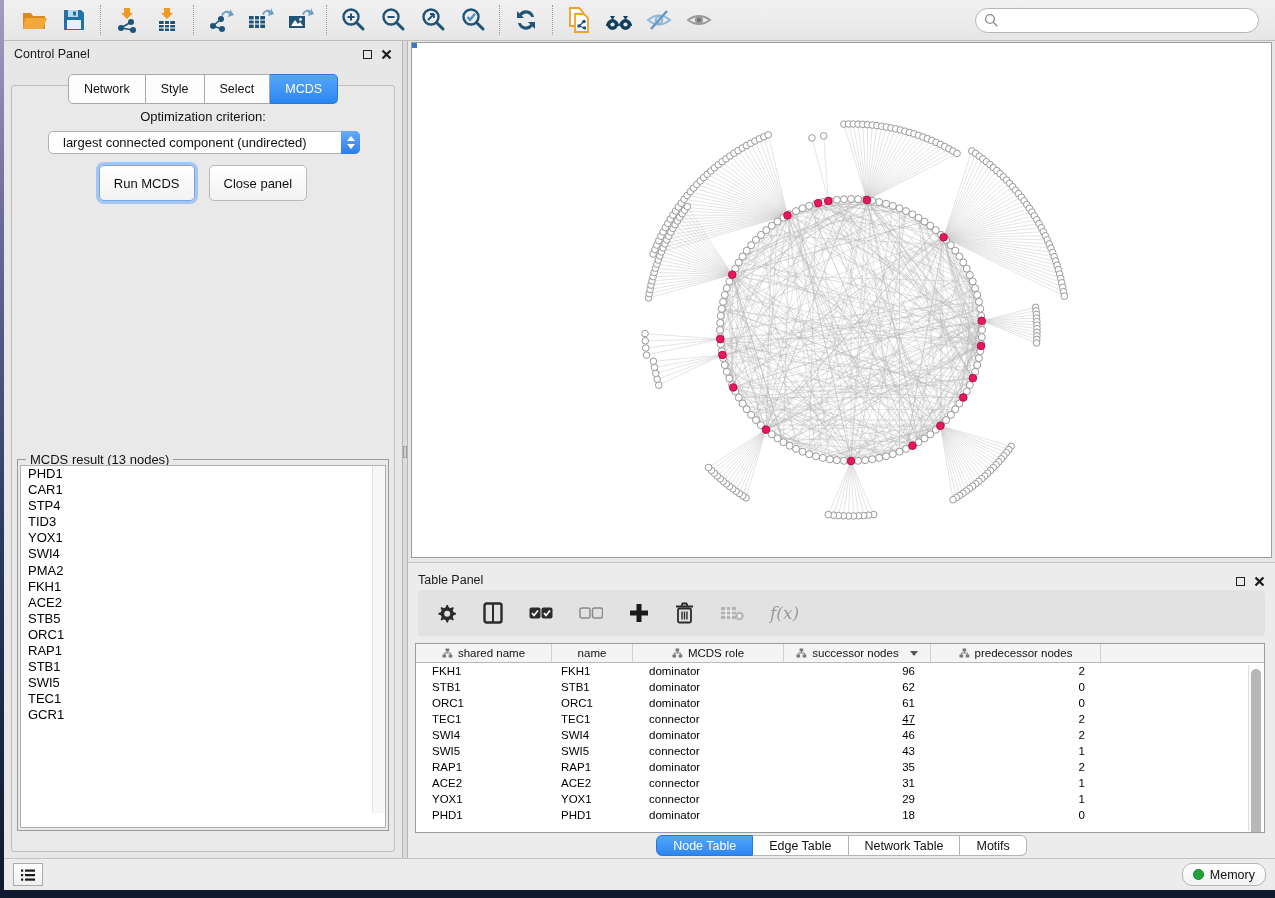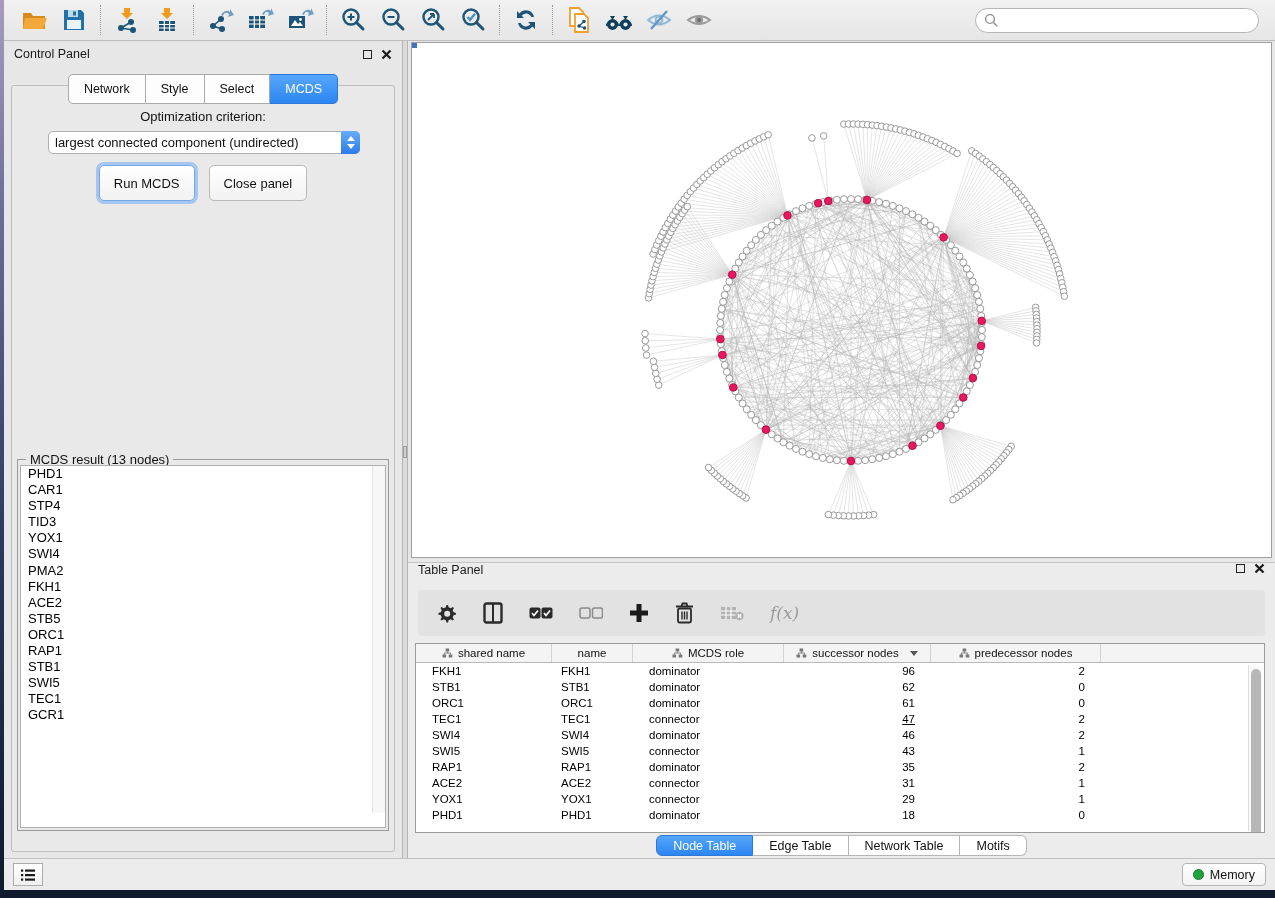--- a/index.html
+++ b/index.html
@@ -30,21 +30,21 @@
   .cp-tab { height:22px; padding:14px 15px; background:#fdfdfd; border:1px solid #a9a9a9; border-left:none;
     font-size:12.5px; display:flex; align-items:center; color:#111; }
   .cp-tab:first-child { border-left:1px solid #a9a9a9; border-radius:5px 0 0 5px; }
   .cp-tab:last-child { border-radius:0 5px 5px 0; }
   .cp-tab.active { background:linear-gradient(180deg,#55a7fb,#2c86f2); border-color:#2c78d8; color:#fff; }
   .cp-pane { position:absolute; left:7px; right:7px; top:44px; bottom:6px;
     border:1px solid #bfbfbf; border-radius:3px; background:#e9e9e9; }
   .opt-label { position:absolute; top:23px; width:100%; text-align:center; font-size:13px; color:#111; }
   .criterion { position:absolute; top:45px; left:36px; width:312px; height:23px; background:#fff;
     border:1px solid #b0b0b0; border-radius:5px; display:flex; align-items:center; }
-  .criterion .val { flex:1; font-size:13px; padding-left:6px; color:#111; white-space:nowrap; }
+  .criterion .val { flex:1; font-size:13px; padding-left:14px; color:#111; white-space:nowrap; }
   .stepper { width:19px; height:23px; margin:-1px -1px -1px 0; border-radius:0 5px 5px 0;
     background:linear-gradient(180deg,#66acf9,#2d7ce8); display:flex; flex-direction:column;
     align-items:center; justify-content:center; gap:3px; }
   .tri-up { width:0; height:0; border-left:4px solid transparent; border-right:4px solid transparent; border-bottom:5px solid #fff; }
   .tri-dn { width:0; height:0; border-left:4px solid transparent; border-right:4px solid transparent; border-top:5px solid #fff; }
   .btn-row { position:absolute; top:79px; width:100%; display:flex; justify-content:center; gap:14px; }
   .mac-btn { height:36px; padding:0 14px; background:linear-gradient(180deg,#ffffff,#f2f2f2);
     border:1px solid #b9b9b9; border-radius:5px; font-size:13px; color:#111;
     font-family:"Liberation Sans", sans-serif; }
   .mac-btn.focused { border-color:#74a7e8; box-shadow:0 0 0 3px rgba(110,170,245,.55); }
@@ -70,21 +70,21 @@
   .corner-mark { position:absolute; left:0; top:0; width:5px; height:5px; background:#3f74bf; }
   .tl { width:13px; height:13px; border-radius:50%; margin-left:8px; }
   .tl.red { background:#ff5f57; border:1px solid #e0443e; margin-left:10px; }
   .tl.yellow { background:#febc2e; border:1px solid #d89c22; }
   .tl.green { background:#28c840; border:1px solid #1d9c30; }
   .net-title { position:absolute; left:0; right:0; text-align:center; font-size:12.5px; font-weight:bold; color:#222; }
   .net-canvas { position:absolute; left:0; top:22px; width:859px; height:492px; background:#fff; }
 
   
   .table-panel { position:absolute; left:0; top:521px; width:867px; height:296px; background:#ececec; border-top:1px solid #c4c4c4; }
-  .tp-head { position:absolute; left:0; top:0; width:100%; height:24px; display:flex; align-items:flex-start; padding:0 10px; }
+  .tp-head { position:absolute; left:0; top:0; width:100%; height:24px; display:flex; align-items:flex-end; padding:0 10px; }
   .tp-toolbar { position:absolute; left:10px; right:10px; top:27px; height:46px; background:#e2e2e2;
     border-radius:4px; display:flex; align-items:center; gap:26px; padding:0 18px; }
   .tp-tool { display:flex; align-items:center; justify-content:center; }
   .fx-label { font-family:"DejaVu Serif", serif; font-style:italic; font-size:17px; color:#9a9a9a; }
   .data-table { position:absolute; left:7px; top:80px; width:850px; height:190px; background:#fff;
     border:1px solid #9b9b9b; overflow:hidden; }
   .thead { display:flex; height:19px; background:#f4f4f4; border-bottom:1px solid #b9b9b9; }
   .th { display:flex; align-items:center; justify-content:center; gap:5px; font-size:11.5px; color:#111;
     border-right:1px solid #d2d2d2; height:100%; }
   .tr { display:flex; height:16px; align-items:center; }
@@ -98,21 +98,21 @@
   .seg:first-child { border-left:1px solid #b5b5b5; border-radius:6px 0 0 6px; }
   .seg:last-child { border-radius:0 6px 6px 0; }
   .seg.active { background:linear-gradient(180deg,#55a7fb,#2c86f2); border-color:#2c78d8; color:#fff; }
 
   
   .status-bar { position:absolute; left:0; top:858px; width:100%; height:32px; background:#ececec;
     border-top:1px solid #c2c2c2; display:flex; align-items:center; padding:0 9px; }
   .opts-btn { width:30px; height:23px; background:linear-gradient(180deg,#fff,#f0f0f0); border:1px solid #ababab;
     display:flex; align-items:center; justify-content:center; }
   .memory-btn { margin-left:auto; height:23px; padding:0 10px; background:linear-gradient(180deg,#fff,#f2f2f2);
-    border:1px solid #b5b5b5; border-radius:4px; display:flex; align-items:center; gap:6px; font-size:12.5px; color:#111; }
+    border:1px solid #b5b5b5; border-radius:10px; display:flex; align-items:center; gap:6px; font-size:12.5px; color:#111; }
   .green-dot { width:11px; height:11px; border-radius:50%; background:#1fa33c; border:1px solid #15812d; }
 </style>
 </head>
 <body>
 
 <div class="desktop">
 <div class="app">
 
   <div class="toolbar">
     <div class="tb-btn">

